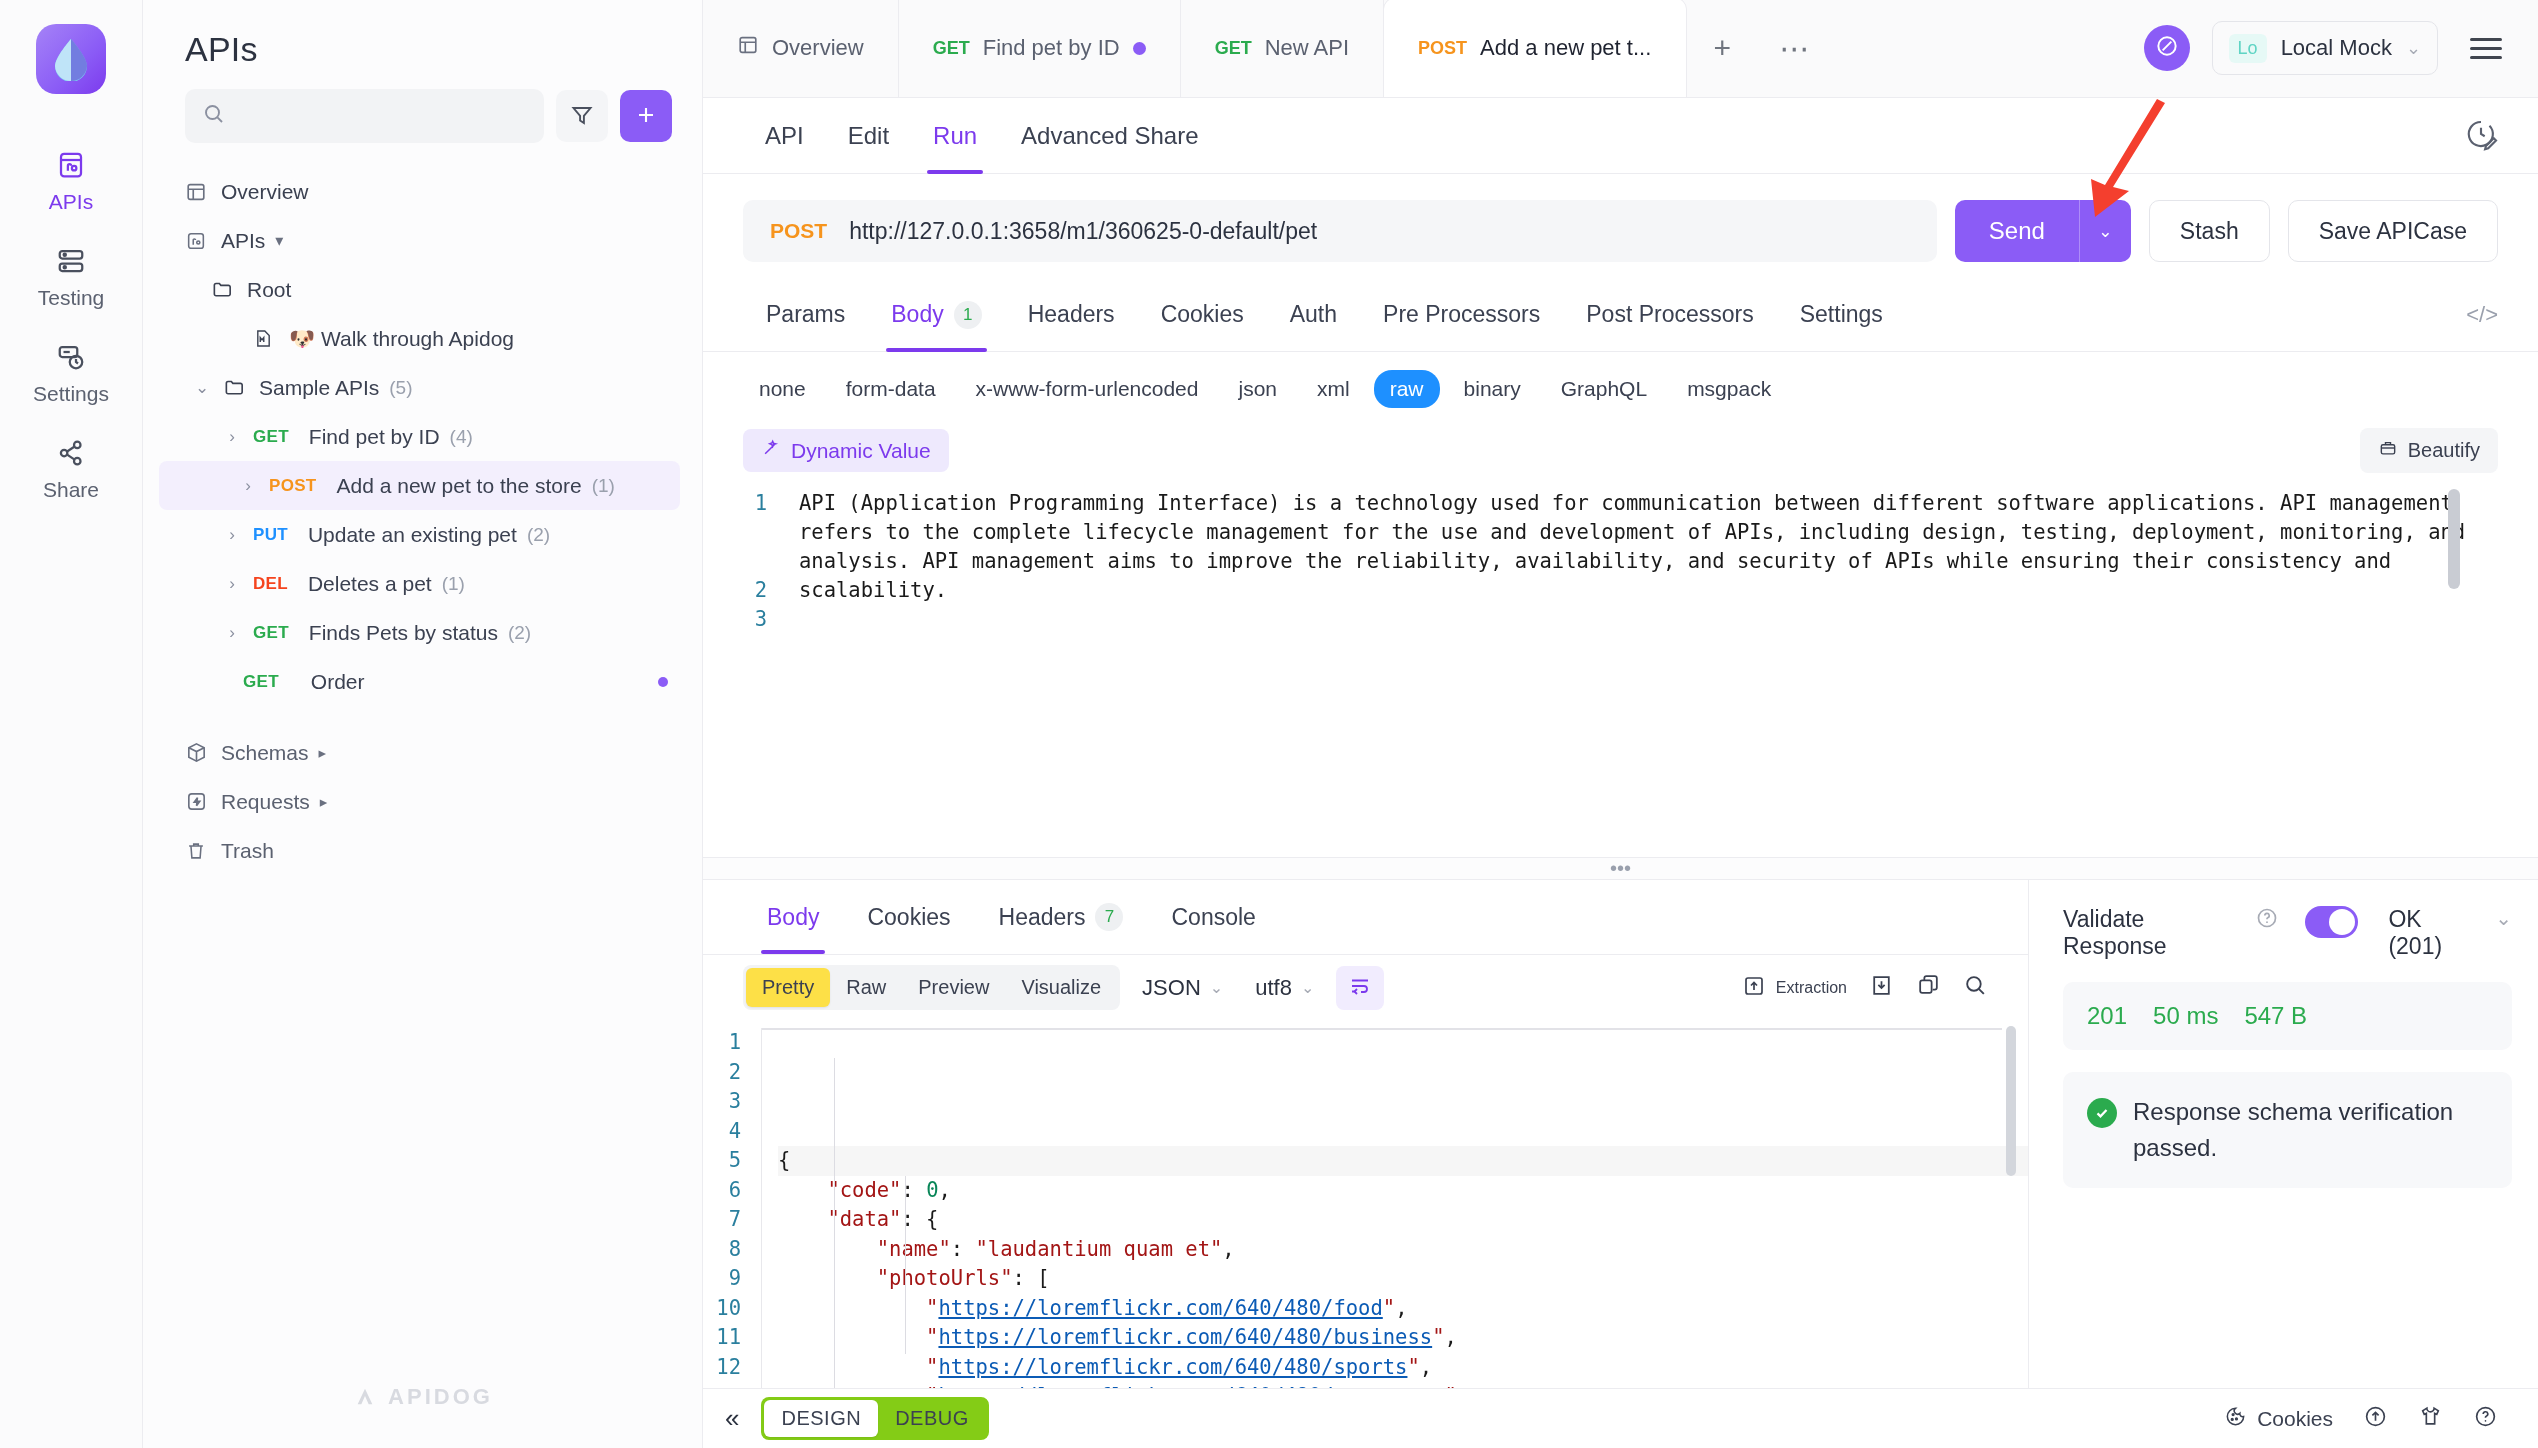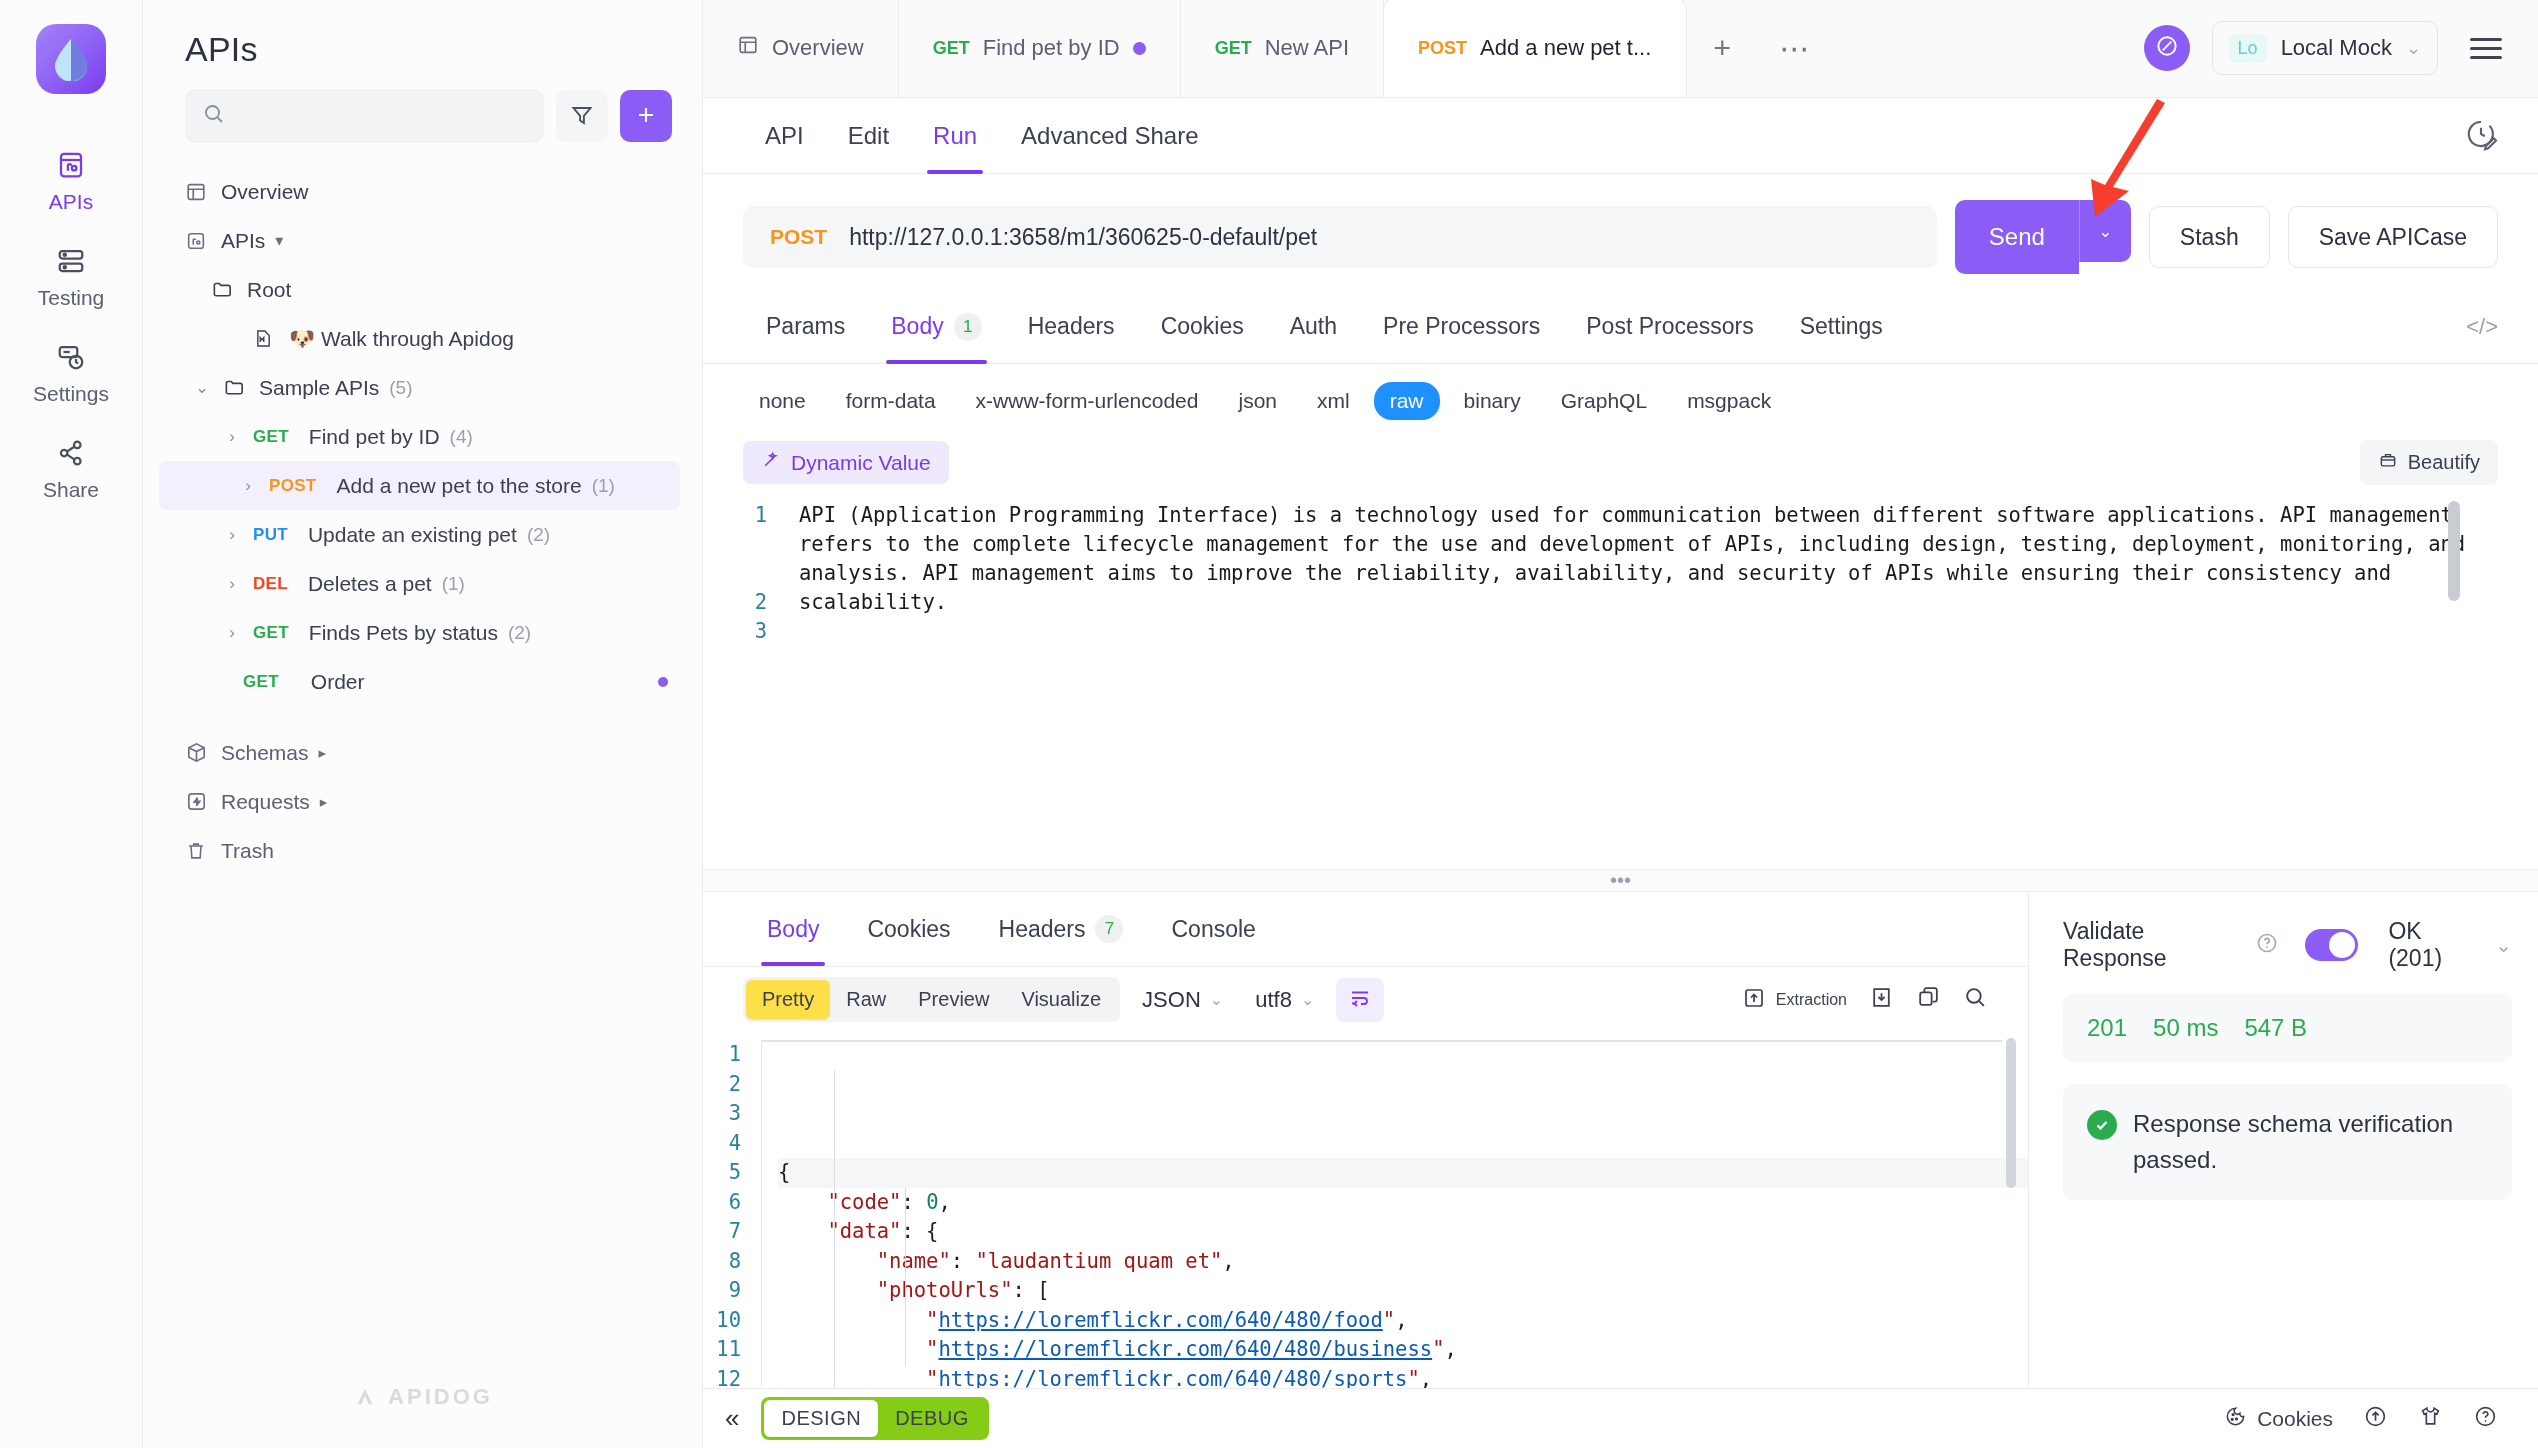--- a/index.html
+++ b/index.html
@@ -147,21 +147,21 @@
   .urlrow { display: flex; align-items: center; gap: 18px; padding: 26px 40px 16px; }
   .urlbox {
     flex: 1; height: 62px; background: #f5f6f8; border-radius: 10px;
     display: flex; align-items: center; padding: 0 26px; gap: 22px;
     border: 1px solid transparent;
   }
   .urlbox .um { color: #f6941d; font-weight: 700; font-size: 21px; }
   .urlbox .uv { font-size: 23px; color: #2c3240; }
   .send-group { display: flex; }
   .btn-send {
-    height: 74px; background: #8b5cf6; color: #fff; border: none; cursor: pointer;
+    height: 62px; background: #8b5cf6; color: #fff; border: none; cursor: pointer;
     font-size: 24px; font-family: inherit; padding: 0 34px;
     border-radius: 10px 0 0 10px;
   }
   .btn-send-caret {
     height: 62px; width: 52px; background: #8b5cf6; color: #fff; border: none;
     border-left: 1px solid rgba(255,255,255,.3); cursor: pointer;
     border-radius: 0 10px 10px 0; font-size: 17px;
   }
   .btn-ghost {
     height: 62px; background: #fff; border: 1px solid #e4e5ea; border-radius: 10px;
@@ -271,21 +271,21 @@
   .jguide2 { position:absolute; left: 143px; top: 148px; height: 178px; width: 1px; background: #dcdce2;}
   .jscroll { position: absolute; right: 12px; top: 4px; width: 10px; height: 150px; background: #d3d6dc; border-radius: 5px; }
   .jtopline { position:absolute; left: 58px; right: 26px; top: 6px; height: 2px; background: #e2e2e7; }
 
   
   .resp-right {
     width: 510px; flex: 0 0 510px; border-left: 1px solid #ececf0;
     display: flex; flex-direction: column; padding: 0 0 0 0;
   }
   .vr-head {
-    display: flex; align-items: center; gap: 26px; padding: 26px 26px 22px 34px;
+    display: flex; align-items: flex-start; gap: 26px; padding: 26px 26px 22px 34px;
     font-size: 23px; color: #2c3240;
   }
   .q-ico { color: #a7abb5; font-size: 21px; }
   .toggle {
     width: 62px; height: 32px; border-radius: 16px; background: #8b5cf6;
     position: relative; cursor: pointer;
   }
   .toggle::after {
     content: ''; position: absolute; right: 3px; top: 3px; width: 26px; height: 26px;
     background: #fff; border-radius: 50%;

